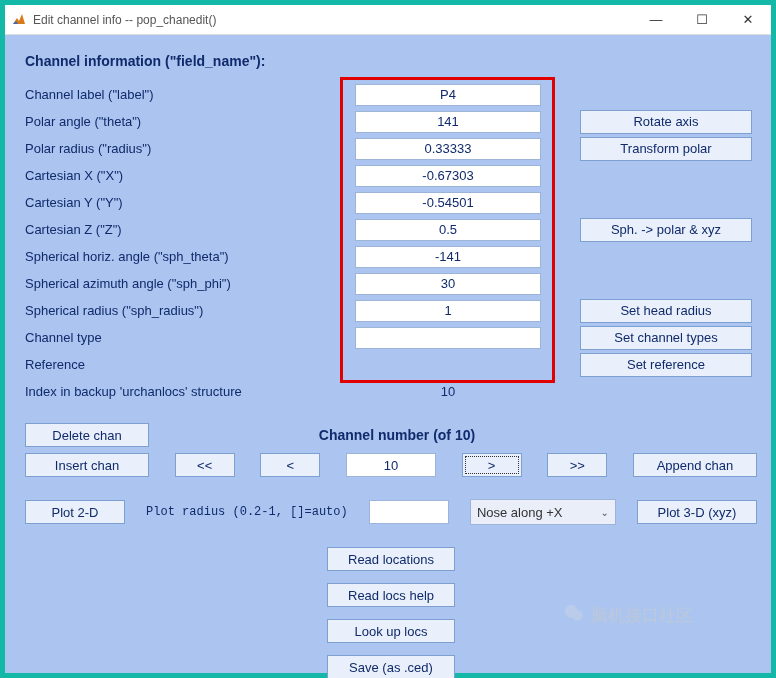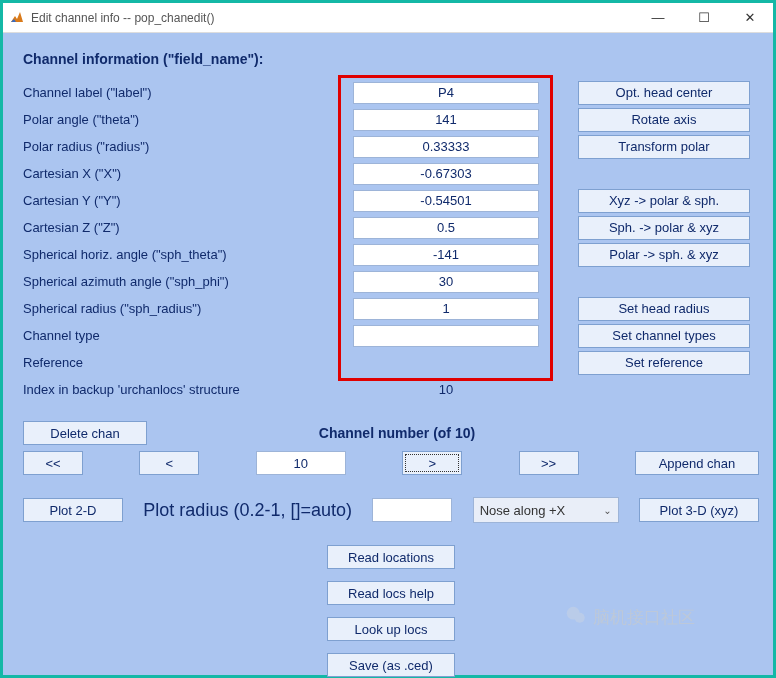--- a/index.html
+++ b/index.html
@@ -5,21 +5,21 @@
   * { box-sizing: border-box; }
   body {
     margin: 0;
     font-family: "Segoe UI", Tahoma, Arial, sans-serif;
     font-size: 13px;
     background: #fff;
   }
   .window {
     width: 776px;
     height: 678px;
-    border: 3px solid #14b8a6;
+    border: 5px solid #14b8a6;
     position: relative;
     background: #fff;
   }
   .titlebar {
     height: 30px;
     background: #fff;
     display: flex;
     align-items: center;
     padding-left: 6px;
     border-bottom: 1px solid #ddd;
@@ -137,21 +137,22 @@
     width: 90px; height: 24px;
     background: #fff;
     border: 1px solid #9db4d8;
     text-align: center;
     color: #102a6b;
     font-size: 13px;
     font-family: inherit;
   }
   .plot-label {
     color: #102a6b;
-    font-size: 18px;
+    font-size: 12px;
+    font-family: Liberation Mono, monospace;
   }
   .dropdown {
     width: 146px; height: 26px;
     background: #e9eef8;
     border: 1px solid #9db4d8;
     display: flex;
     align-items: center;
     padding: 0 6px;
     color: #333;
     font-size: 13px;
@@ -202,23 +203,20 @@
 
   <div class="body-area">
 
     <div class="heading">Channel information ("field_name"):</div>
 
     <div class="row">
       <div class="fld-label">Channel label ("label")</div>
       <div class="val-cell">
           <input class="txt-input" value="P4" style="">
         </div>
-      <div class="side-btn-cell">
-          <button class="btn wide">Opt. head center</button>
-        </div>
     </div>
     <div class="row">
       <div class="fld-label">Polar angle ("theta")</div>
       <div class="val-cell">
           <input class="txt-input" value="141" style="">
         </div>
       <div class="side-btn-cell">
           <button class="btn wide">Rotate axis</button>
         </div>
     </div>
@@ -236,40 +234,34 @@
       <div class="val-cell">
           <input class="txt-input" value="-0.67303" style="">
         </div>
       <div class="side-btn-cell"></div>
     </div>
     <div class="row">
       <div class="fld-label">Cartesian Y ("Y")</div>
       <div class="val-cell">
           <input class="txt-input" value="-0.54501" style="">
         </div>
-      <div class="side-btn-cell">
-          <button class="btn wide">Xyz -&gt; polar &amp; sph.</button>
-        </div>
     </div>
     <div class="row">
       <div class="fld-label">Cartesian Z ("Z")</div>
       <div class="val-cell">
           <input class="txt-input" value="0.5" style="">
         </div>
       <div class="side-btn-cell">
           <button class="btn wide">Sph. -&gt; polar &amp; xyz</button>
         </div>
     </div>
     <div class="row">
       <div class="fld-label">Spherical horiz. angle ("sph_theta")</div>
       <div class="val-cell">
           <input class="txt-input" value="-141" style="">
-        </div>
-      <div class="side-btn-cell">
-          <button class="btn wide">Polar -&gt; sph. &amp; xyz</button>
         </div>
     </div>
     <div class="row">
       <div class="fld-label">Spherical azimuth angle ("sph_phi")</div>
       <div class="val-cell">
           <input class="txt-input" value="30" style="">
         </div>
       <div class="side-btn-cell"></div>
     </div>
     <div class="row">
@@ -305,20 +297,21 @@
       <div class="side-btn-cell"></div>
     </div>
 
     <div style="margin-top:18px; position:relative;">
       <div style="display:flex; align-items:center;">
         <button class="btn med">Delete chan</button>
         <div class="section-hdr" style="flex:1;">Channel number (of 10)</div>
         <div style="width:112px;"></div>
       </div>
       <div class="nav-row" style="justify-content:space-between;">
+        <button class="btn med">Insert chan</button>
         <button class="btn nav">&lt;&lt;</button>
         <button class="btn nav">&lt;</button>
         <input class="num-input" value="10" style="">
         <button class="btn nav focus-btn">&gt;</button>
         <button class="btn nav2">&gt;&gt;</button>
         <button class="btn med">Append chan</button>
       </div>
     </div>
 
     <div class="plot-row" style="margin-top:22px; justify-content:space-between;">

